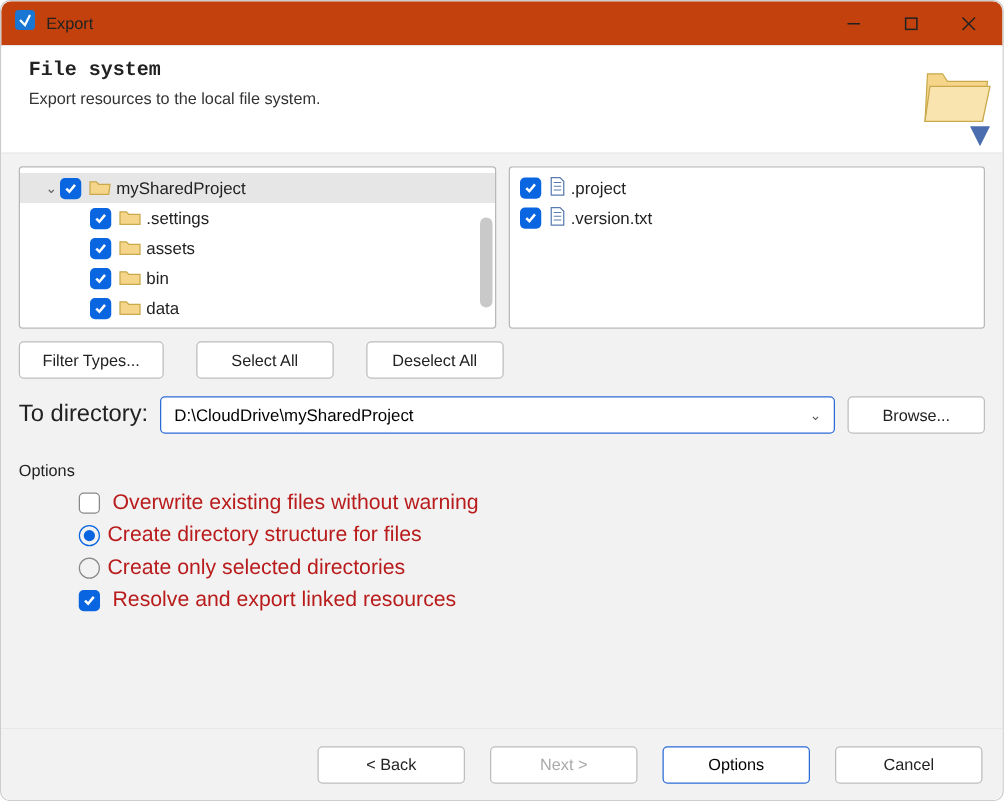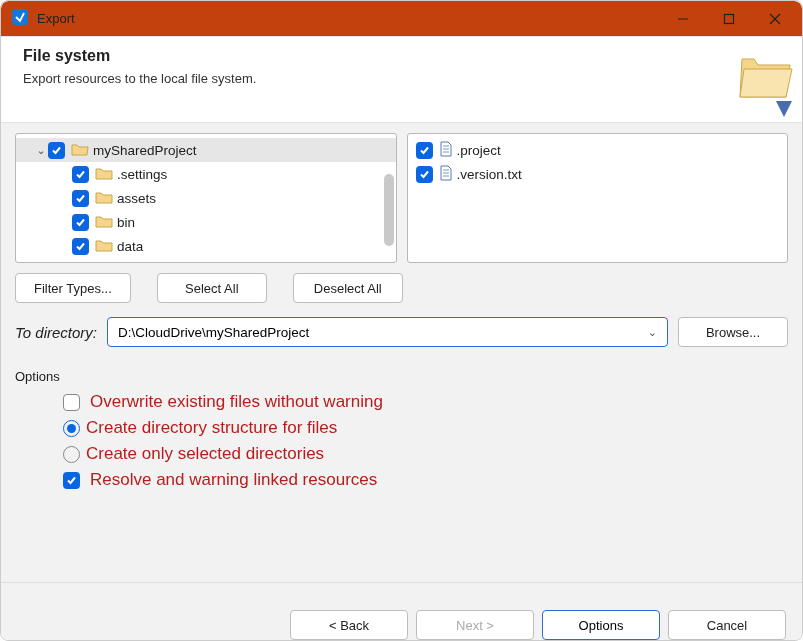--- a/index.html
+++ b/index.html
@@ -3,51 +3,51 @@
 <meta charset="utf-8">
 <style>
   * { box-sizing: border-box; font-family: -apple-system, "Segoe UI", Arial, sans-serif; }
   body { margin: 0; background: #fff; width: 803px; height: 641px; overflow: hidden; border: 1px solid #ccc; border-radius: 8px;}
   .titlebar { height: 36px; display:flex; align-items:center; justify-content:space-between; padding:0 4px 0 10px; background:#c2410c; border-bottom:1px solid #e9e3e5; border-radius:8px 8px 0 0;}
   .titlebar-left { display:flex; align-items:center; gap:8px;}
   .titlebar-title { font-size:13px; color:#222;}
   .win-controls { display:flex; }
   .win-btn { width:46px; height:32px; display:flex; align-items:center; justify-content:center; border-radius:4px;}
   .header { height:86px; background:#fff; border-bottom:1px solid #e3e3e3; padding:10px 16px 8px 22px; position:relative;}
-  .header h1 { margin:0; font-size:16px; font-weight:600; color:#222;}
+  .header h1 { margin:0; font-size:16px; font-weight:600; color:#222;font-family:Liberation Mono, monospace;}
   .header p { margin:6px 0 0 0; font-size:13px; color:#333;}
   .folder-art { position:absolute; right:4px; top:2px; }
   .main { padding:10px 14px 0 14px; background:#f2f2f2; height:calc(100% - 36px - 86px - 58px);}
   .panes { display:flex; gap:10px; height:130px;}
   .pane { flex:1; background:#fff; border:1px solid #b8b8b8; border-radius:3px; overflow:hidden; position:relative;}
   .tree { padding:4px 0; font-size:13.5px; color:#222; overflow-y:auto; height:100%;}
   .tree-row { display:flex; align-items:center; height:24px; padding:0 6px;}
   .tree-row.selected { background:#e6e6e6;}
   .tree-row.lvl-0 { padding-left:18px;}
   .tree-row.lvl-1 { padding-left:56px;}
   .chevron { width:14px; display:inline-block; color:#555; font-size:11px; text-align:center;}
   .cb { width:17px; height:17px; border-radius:4px; background:#0a66e0; display:inline-flex; align-items:center; justify-content:center; margin-right:4px; flex-shrink:0;}
   .cb.unchecked { background:#fff; border:1.5px solid #888;}
   .cb svg { display:block;}
   .folder-icon { margin:0 4px 0 2px; flex-shrink:0;}
   .file-icon { margin:0 4px 0 2px; flex-shrink:0;}
   .scrollbar-thumb { position:absolute; right:2px; top:40px; width:10px; height:72px; background:#c9c9c9; border-radius:5px;}
   .btn-row { display:flex; gap:26px; margin:10px 0 14px 0;}
   .btn { background:#fff; border:1px solid #bdbdbd; border-radius:4px; padding:5px 18px; font-size:13px; color:#222; cursor:pointer; min-width:110px; height:30px;}
   .dir-row { display:flex; align-items:center; gap:10px; margin-bottom:22px;}
-  .dir-label { font-size:15px; color:#222; min-width:82px;font-style:italic;}
+  .dir-label { font-size:19px; color:#222; min-width:82px;}
   .dir-input-wrap { flex:1; display:flex; align-items:center; border:1px solid #2a6bd6; border-radius:4px; background:#fff; height:30px; padding:0 6px 0 8px;gap:28px;}
   .dir-input { flex:1; border:none; outline:none; font-size:13.5px; background:transparent;}
   .dir-chevron { color:#555; font-size:11px; padding:0 4px;}
   .fieldset-label { font-size:13px; color:#222; margin-bottom:8px;}
   .opt-row { display:flex; align-items:center; gap:6px; margin:6px 0; font-size:17px; color:#b91c1c;padding-left:48px;}
   .radio { width:17px; height:17px; border-radius:50%; border:1.5px solid #888; display:inline-flex; align-items:center; justify-content:center; flex-shrink:0;}
   .radio.checked { border-color:#0a66e0;}
   .radio.checked::after { content:""; width:9px; height:9px; border-radius:50%; background:#0a66e0;}
-  .footer { height:58px; border-top:1px solid #ddd; background:#f2f2f2; display:flex; align-items:flex-end; justify-content:flex-end; gap:8px; padding:0 16px; border-radius:0 0 8px 8px;}
+  .footer { height:58px; border-top:1px solid #ddd; background:#f2f2f2; display:flex; align-items:center; justify-content:flex-end; gap:20px; padding:0 16px; border-radius:0 0 8px 8px;}
   .footer .btn { min-width:118px;}
   .footer .btn.primary { border:1px solid #2a6bd6; color:#000;}
   .footer .btn.disabled { color:#aaa;}
 </style>
 </head>
 <body>
 
 <div class="titlebar">
   <div class="titlebar-left">
     <span>
@@ -220,21 +220,21 @@
     <div class="opt-row">
       <span class="radio"></span>
       <span>Create only selected directories</span>
     </div>
     <div class="opt-row">
       <span class="cb">
           <svg width="11" height="11">
             <path d="M2 5.5 L4.5 8 L9 2.5" stroke="#fff" stroke-width="2" fill="none"></path>
           </svg>
         </span>
-      <span>Resolve and warning linked resources</span>
+      <span>Resolve and export linked resources</span>
     </div>
   </div>
 </div>
 
 <div class="footer">
   <button class="btn">&lt; Back</button>
   <button class="btn disabled">Next &gt;</button>
   <button class="btn primary">Options</button>
   <button class="btn">Cancel</button>
 </div>

